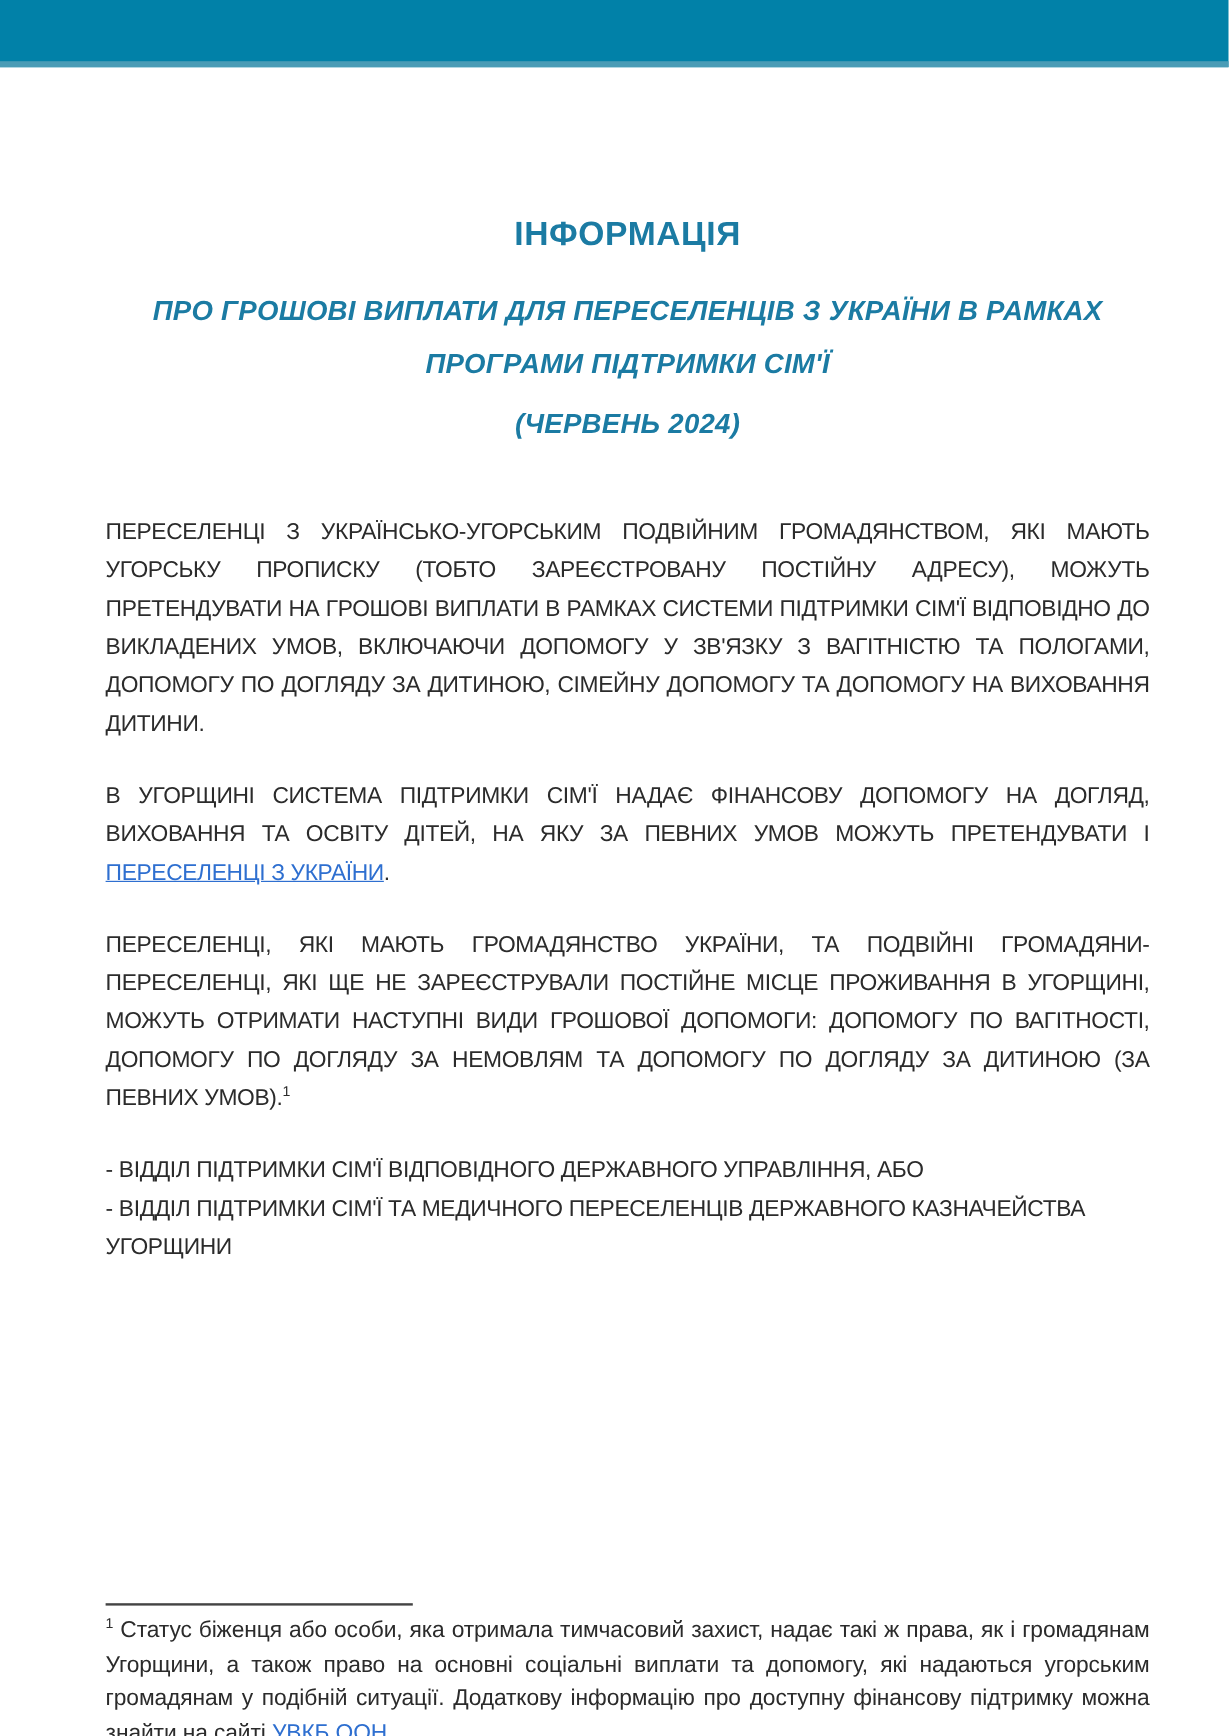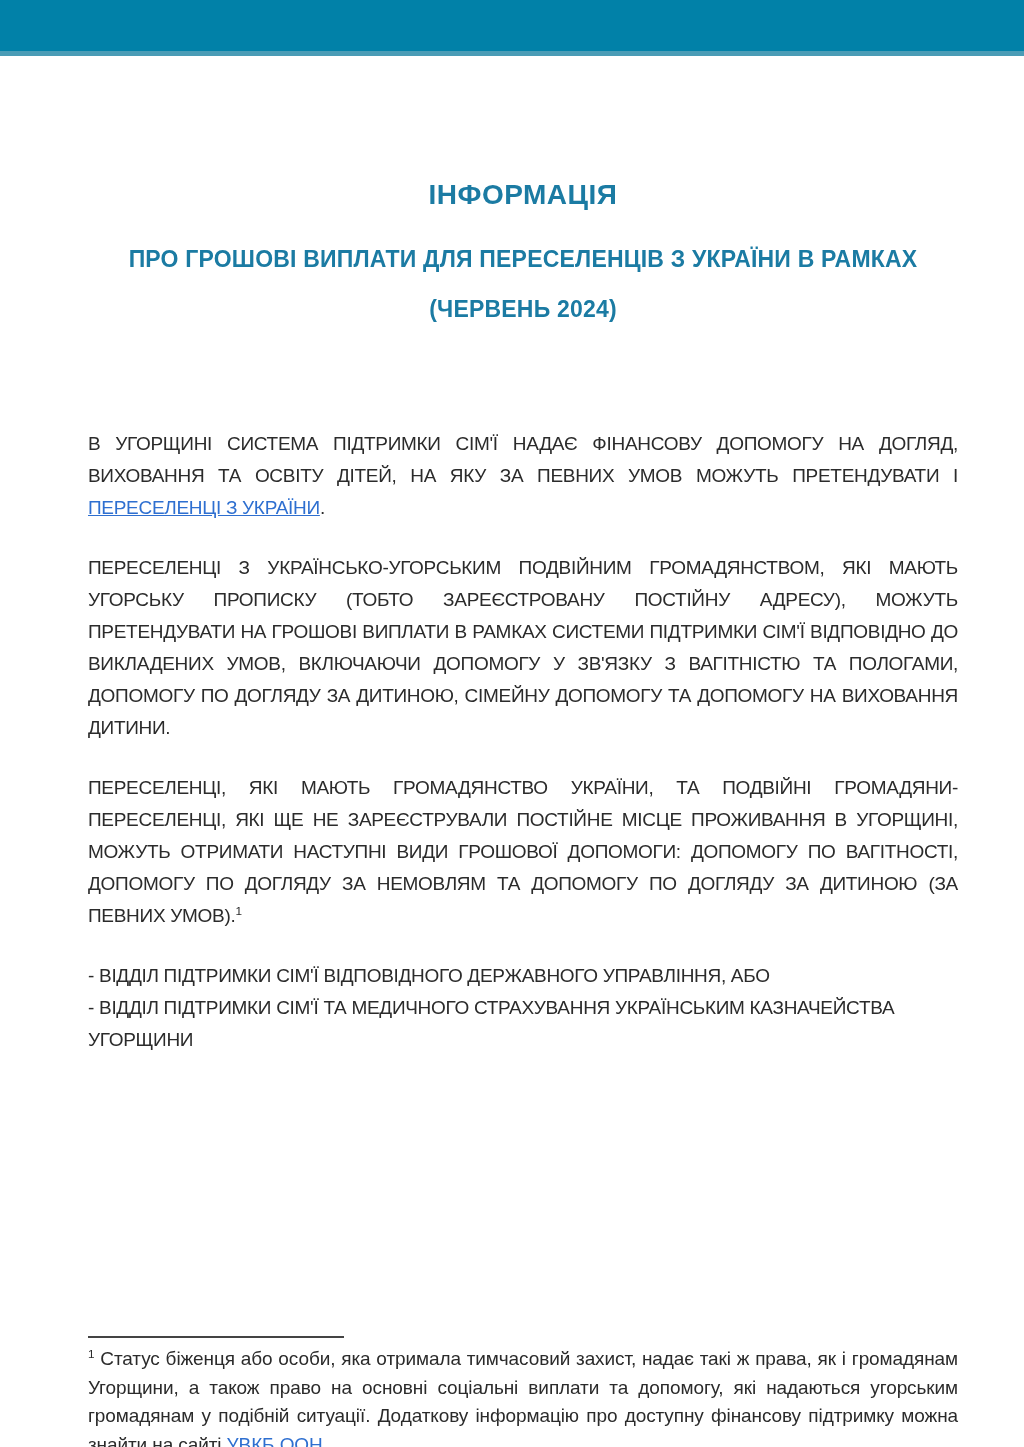--- a/index.html
+++ b/index.html
@@ -23,21 +23,21 @@
   .titleblock {
     position: absolute;
     top: 180px;
     left: 88px;
     width: 870px;
     text-align: center;
     color: #1b7ba3;
     font-weight: bold;
   }
   .t-main { font-size: 28px; line-height: 30px; letter-spacing: 0.5px; }
-  .t-sub  { font-size: 23px; line-height: 26px; letter-spacing: 0.2px; }
+  .t-sub  { font-size: 23px; line-height: 26px; letter-spacing: 0.2px; font-style: italic; }
   .t-sub1 { margin-top: 36px; }
   .t-sub2 { margin-top: 18px; }
   .t-date { margin-top: 24px; }
   .bodytext {
     position: absolute;
     top: 428px;
     left: 88px;
     width: 870px;
     color: #2b2b2b;
     font-size: 19px;
@@ -82,36 +82,37 @@
 </head>
 <body>
 
 <div class="page">
 
   <div class="topbar"></div>
 
   <div class="titleblock">
     <div class="t-main">ІНФОРМАЦІЯ</div>
     <div class="t-sub t-sub1">ПРО ГРОШОВІ ВИПЛАТИ ДЛЯ ПЕРЕСЕЛЕНЦІВ З УКРАЇНИ В РАМКАХ</div>
+    <div class="t-sub t-sub2">ПРОГРАМИ ПІДТРИМКИ СІМ'Ї</div>
     <div class="t-sub t-date">(ЧЕРВЕНЬ 2024)</div>
   </div>
 
   <div class="bodytext">
 
+    <p>ПЕРЕСЕЛЕНЦІ З УКРАЇНСЬКО-УГОРСЬКИМ ПОДВІЙНИМ ГРОМАДЯНСТВОМ, ЯКІ МАЮТЬ УГОРСЬКУ ПРОПИСКУ (ТОБТО ЗАРЕЄСТРОВАНУ ПОСТІЙНУ АДРЕСУ), МОЖУТЬ ПРЕТЕНДУВАТИ НА ГРОШОВІ ВИПЛАТИ В РАМКАХ СИСТЕМИ ПІДТРИМКИ СІМ'Ї ВІДПОВІДНО ДО ВИКЛАДЕНИХ УМОВ, ВКЛЮЧАЮЧИ ДОПОМОГУ У ЗВ'ЯЗКУ З ВАГІТНІСТЮ ТА ПОЛОГАМИ, ДОПОМОГУ ПО ДОГЛЯДУ ЗА ДИТИНОЮ, СІМЕЙНУ ДОПОМОГУ ТА ДОПОМОГУ НА ВИХОВАННЯ ДИТИНИ.</p>
+
     <p><span>В УГОРЩИНІ СИСТЕМА ПІДТРИМКИ СІМ'Ї НАДАЄ ФІНАНСОВУ ДОПОМОГУ НА ДОГЛЯД, ВИХОВАННЯ ТА ОСВІТУ ДІТЕЙ, НА ЯКУ ЗА ПЕВНИХ УМОВ МОЖУТЬ ПРЕТЕНДУВАТИ І </span><a href="#" class="doclink">ПЕРЕСЕЛЕНЦІ З УКРАЇНИ</a><span>.</span></p>
-
-    <p>ПЕРЕСЕЛЕНЦІ З УКРАЇНСЬКО-УГОРСЬКИМ ПОДВІЙНИМ ГРОМАДЯНСТВОМ, ЯКІ МАЮТЬ УГОРСЬКУ ПРОПИСКУ (ТОБТО ЗАРЕЄСТРОВАНУ ПОСТІЙНУ АДРЕСУ), МОЖУТЬ ПРЕТЕНДУВАТИ НА ГРОШОВІ ВИПЛАТИ В РАМКАХ СИСТЕМИ ПІДТРИМКИ СІМ'Ї ВІДПОВІДНО ДО ВИКЛАДЕНИХ УМОВ, ВКЛЮЧАЮЧИ ДОПОМОГУ У ЗВ'ЯЗКУ З ВАГІТНІСТЮ ТА ПОЛОГАМИ, ДОПОМОГУ ПО ДОГЛЯДУ ЗА ДИТИНОЮ, СІМЕЙНУ ДОПОМОГУ ТА ДОПОМОГУ НА ВИХОВАННЯ ДИТИНИ.</p>
 
     <p><span>ПЕРЕСЕЛЕНЦІ, ЯКІ МАЮТЬ ГРОМАДЯНСТВО УКРАЇНИ, ТА ПОДВІЙНІ ГРОМАДЯНИ-ПЕРЕСЕЛЕНЦІ, ЯКІ ЩЕ НЕ ЗАРЕЄСТРУВАЛИ ПОСТІЙНЕ МІСЦЕ ПРОЖИВАННЯ В УГОРЩИНІ, МОЖУТЬ ОТРИМАТИ НАСТУПНІ ВИДИ ГРОШОВОЇ ДОПОМОГИ: ДОПОМОГУ ПО ВАГІТНОСТІ, ДОПОМОГУ ПО ДОГЛЯДУ ЗА НЕМОВЛЯМ ТА ДОПОМОГУ ПО ДОГЛЯДУ ЗА ДИТИНОЮ (ЗА ПЕВНИХ УМОВ).</span><sup>1</sup></p>
 
 
 
     <div class="list">
       <div class="list-item">- ВІДДІЛ ПІДТРИМКИ СІМ'Ї ВІДПОВІДНОГО ДЕРЖАВНОГО УПРАВЛІННЯ, АБО</div>
-      <div class="list-item">- ВІДДІЛ ПІДТРИМКИ СІМ'Ї ТА МЕДИЧНОГО СТРАХУВАННЯ УКРАЇНСЬКИМ КАЗНАЧЕЙСТВА УГОРЩИНИ</div>
+      <div class="list-item">- ВІДДІЛ ПІДТРИМКИ СІМ'Ї ТА МЕДИЧНОГО ПЕРЕСЕЛЕНЦІВ ДЕРЖАВНОГО КАЗНАЧЕЙСТВА УГОРЩИНИ</div>
     </div>
 
   </div>
 
   <div class="footnote">
     <div class="fn-rule"></div>
     <div class="fn-text"><sup>1</sup><span> Статус біженця або особи, яка отримала тимчасовий захист, надає такі ж права, як і громадянам Угорщини, а також право на основні соціальні виплати та допомогу, які надаються угорським громадянам у подібній ситуації. Додаткову інформацію про доступну фінансову підтримку можна знайти на сайті </span><a href="#" class="doclink">УВКБ ООН</a><span>.</span></div>
   </div>
 
 </div>

